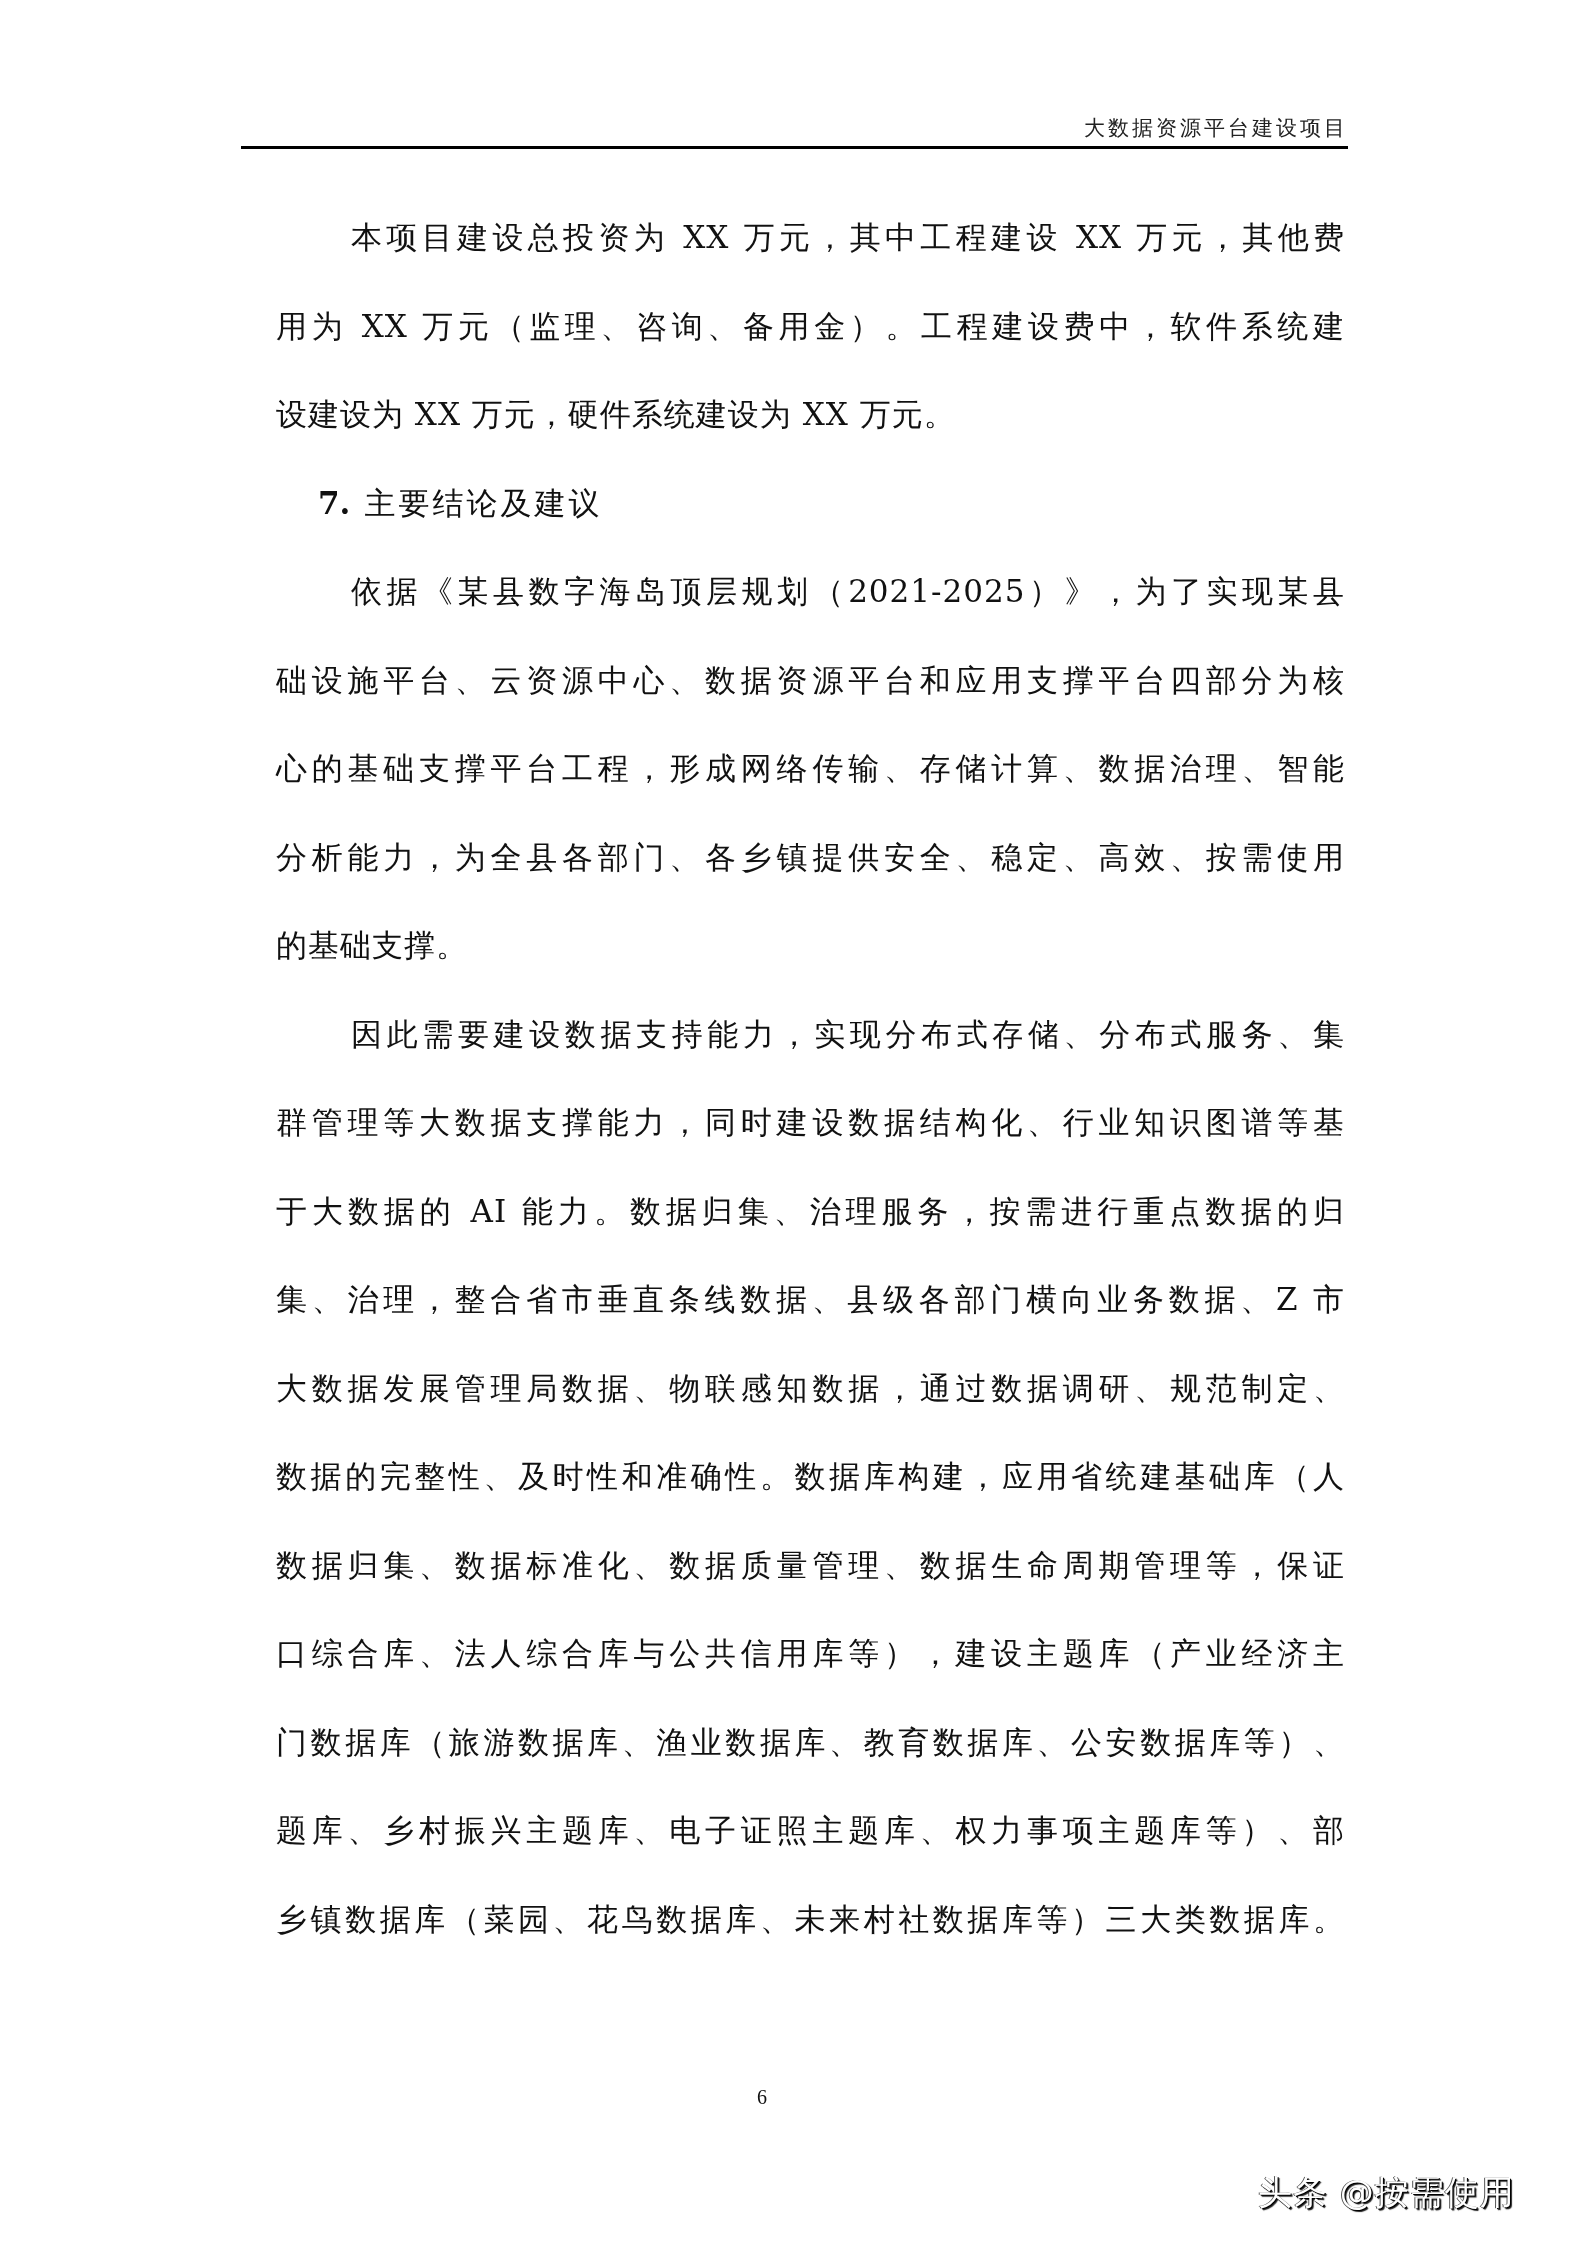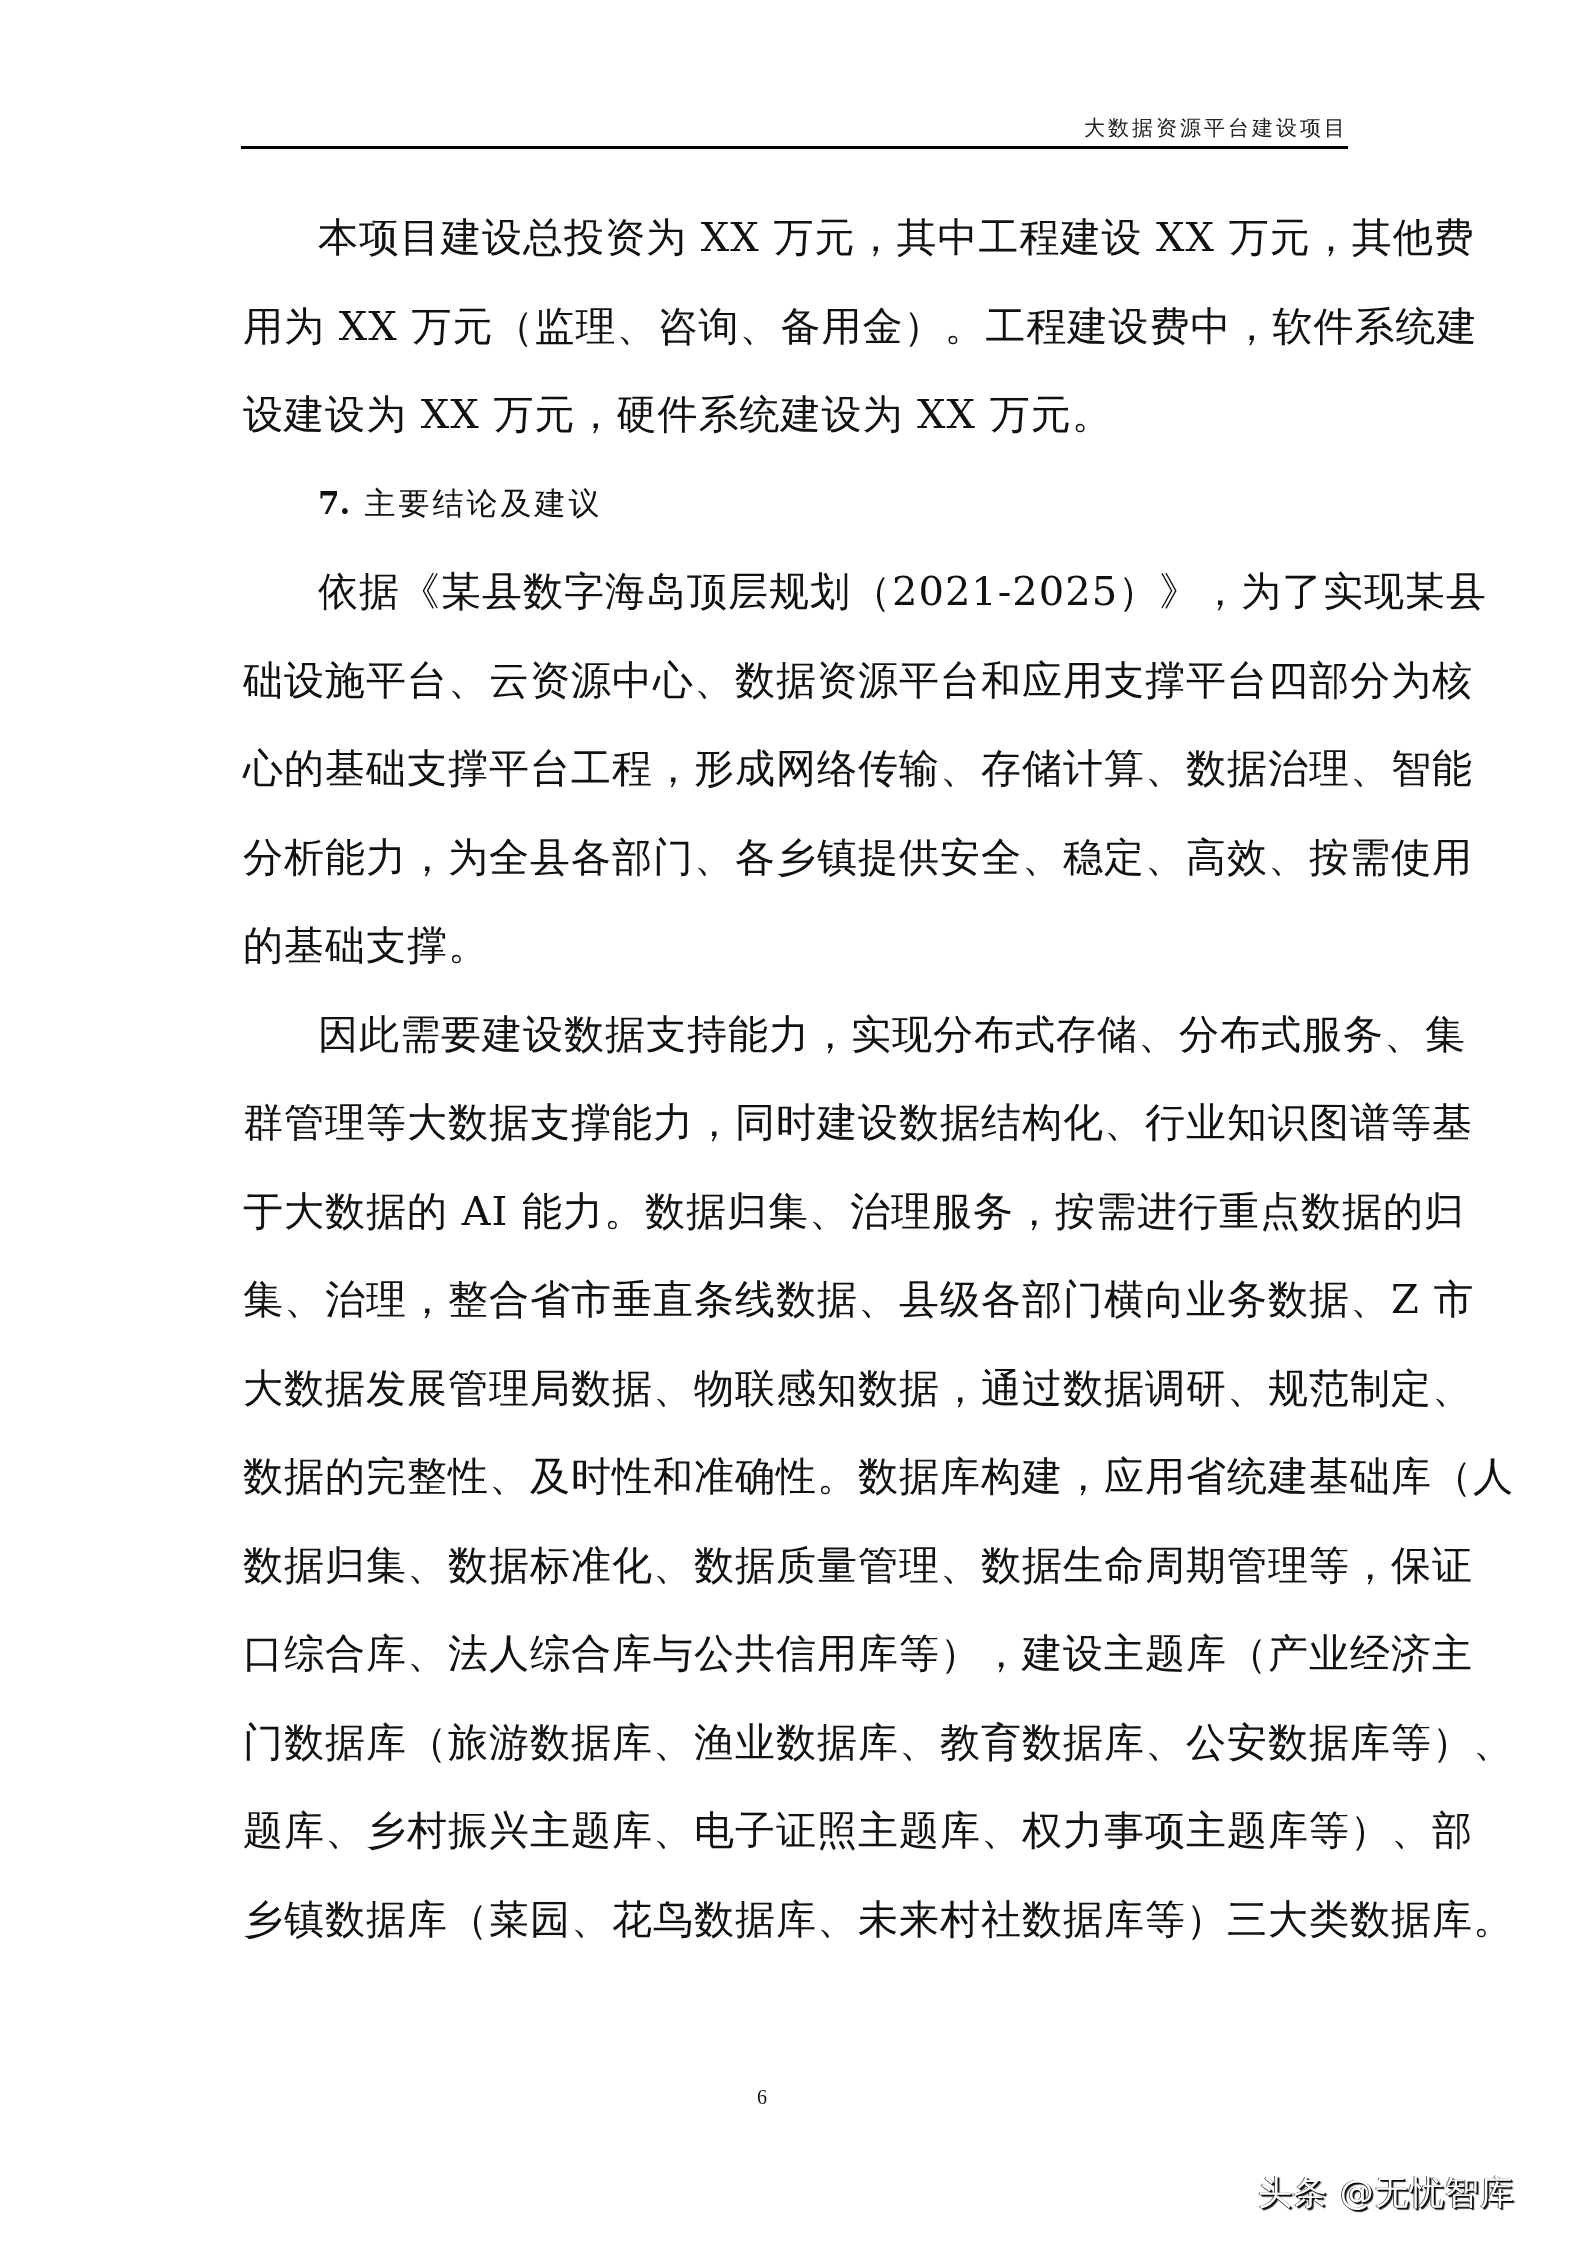--- a/index.html
+++ b/index.html
@@ -4,22 +4,22 @@
 <style>
   html, body { margin: 0; padding: 0; background: #ffffff; }
   body { width: 1587px; height: 2245px; position: relative; overflow: hidden;
          font-family: "DejaVu Serif", "Liberation Serif", serif; color: #111; }
   .page-header { position: absolute; left: 241px; top: 108px; width: 1107px; height: 40px; }
   .header-title { position: absolute; right: 0; top: 6px; font-size: 21px; letter-spacing: 3px;
                   font-family: "DejaVu Sans", "Liberation Sans", sans-serif; color: #222; margin-left: 32px; }
   .header-rule { position: absolute; left: 0; right: 0; top: 38px; height: 3px; background: #000; }
 
   .body { position: absolute; left: 243px; top: 193px; width: 1102px; }
-  .line { height: 88.5px; line-height: 88.5px; font-size: 40px; white-space: nowrap;
-          text-align: justify; text-align-last: justify; letter-spacing: 1px; }
+  .line { height: 88.5px; line-height: 88.5px; font-size: 31px; white-space: nowrap;
+          text-align: justify; text-align-last: justify; letter-spacing: 1px; margin-left: 33px; }
   .line.indent { padding-left: 75px; }
   .line.last { text-align-last: left; }
   .heading { font-size: 31px; line-height: 88.5px; height: 88.5px; padding-left: 75px; }
   .heading .num { font-weight: bold; margin-right: 14px; }
   .heading .txt { letter-spacing: 3px; }
 
   .page-number { position: absolute; left: 757px; top: 2086px; font-size: 20px;
                  font-family: "Liberation Serif", serif; color: #111; }
   .watermark { position: absolute; left: 1258px; top: 2170px; font-size: 34px; color: #ffffff;
                font-family: "DejaVu Sans", sans-serif; letter-spacing: 1px;
@@ -61,13 +61,13 @@
     <div class="line">数据的完整性、及时性和准确性。数据库构建，应用省统建基础库（人</div>
     <div class="line">数据归集、数据标准化、数据质量管理、数据生命周期管理等，保证</div>
     <div class="line">口综合库、法人综合库与公共信用库等），建设主题库（产业经济主</div>
     <div class="line">门数据库（旅游数据库、渔业数据库、教育数据库、公安数据库等）、</div>
     <div class="line">题库、乡村振兴主题库、电子证照主题库、权力事项主题库等）、部</div>
     <div class="line">乡镇数据库（菜园、花鸟数据库、未来村社数据库等）三大类数据库。</div>
   </div>
 </div>
 
 <div class="page-number">6</div>
-<div class="watermark">头条 @无忧智库</div>
+<div class="watermark">头条 @按需使用</div>
 
 </body></html>

